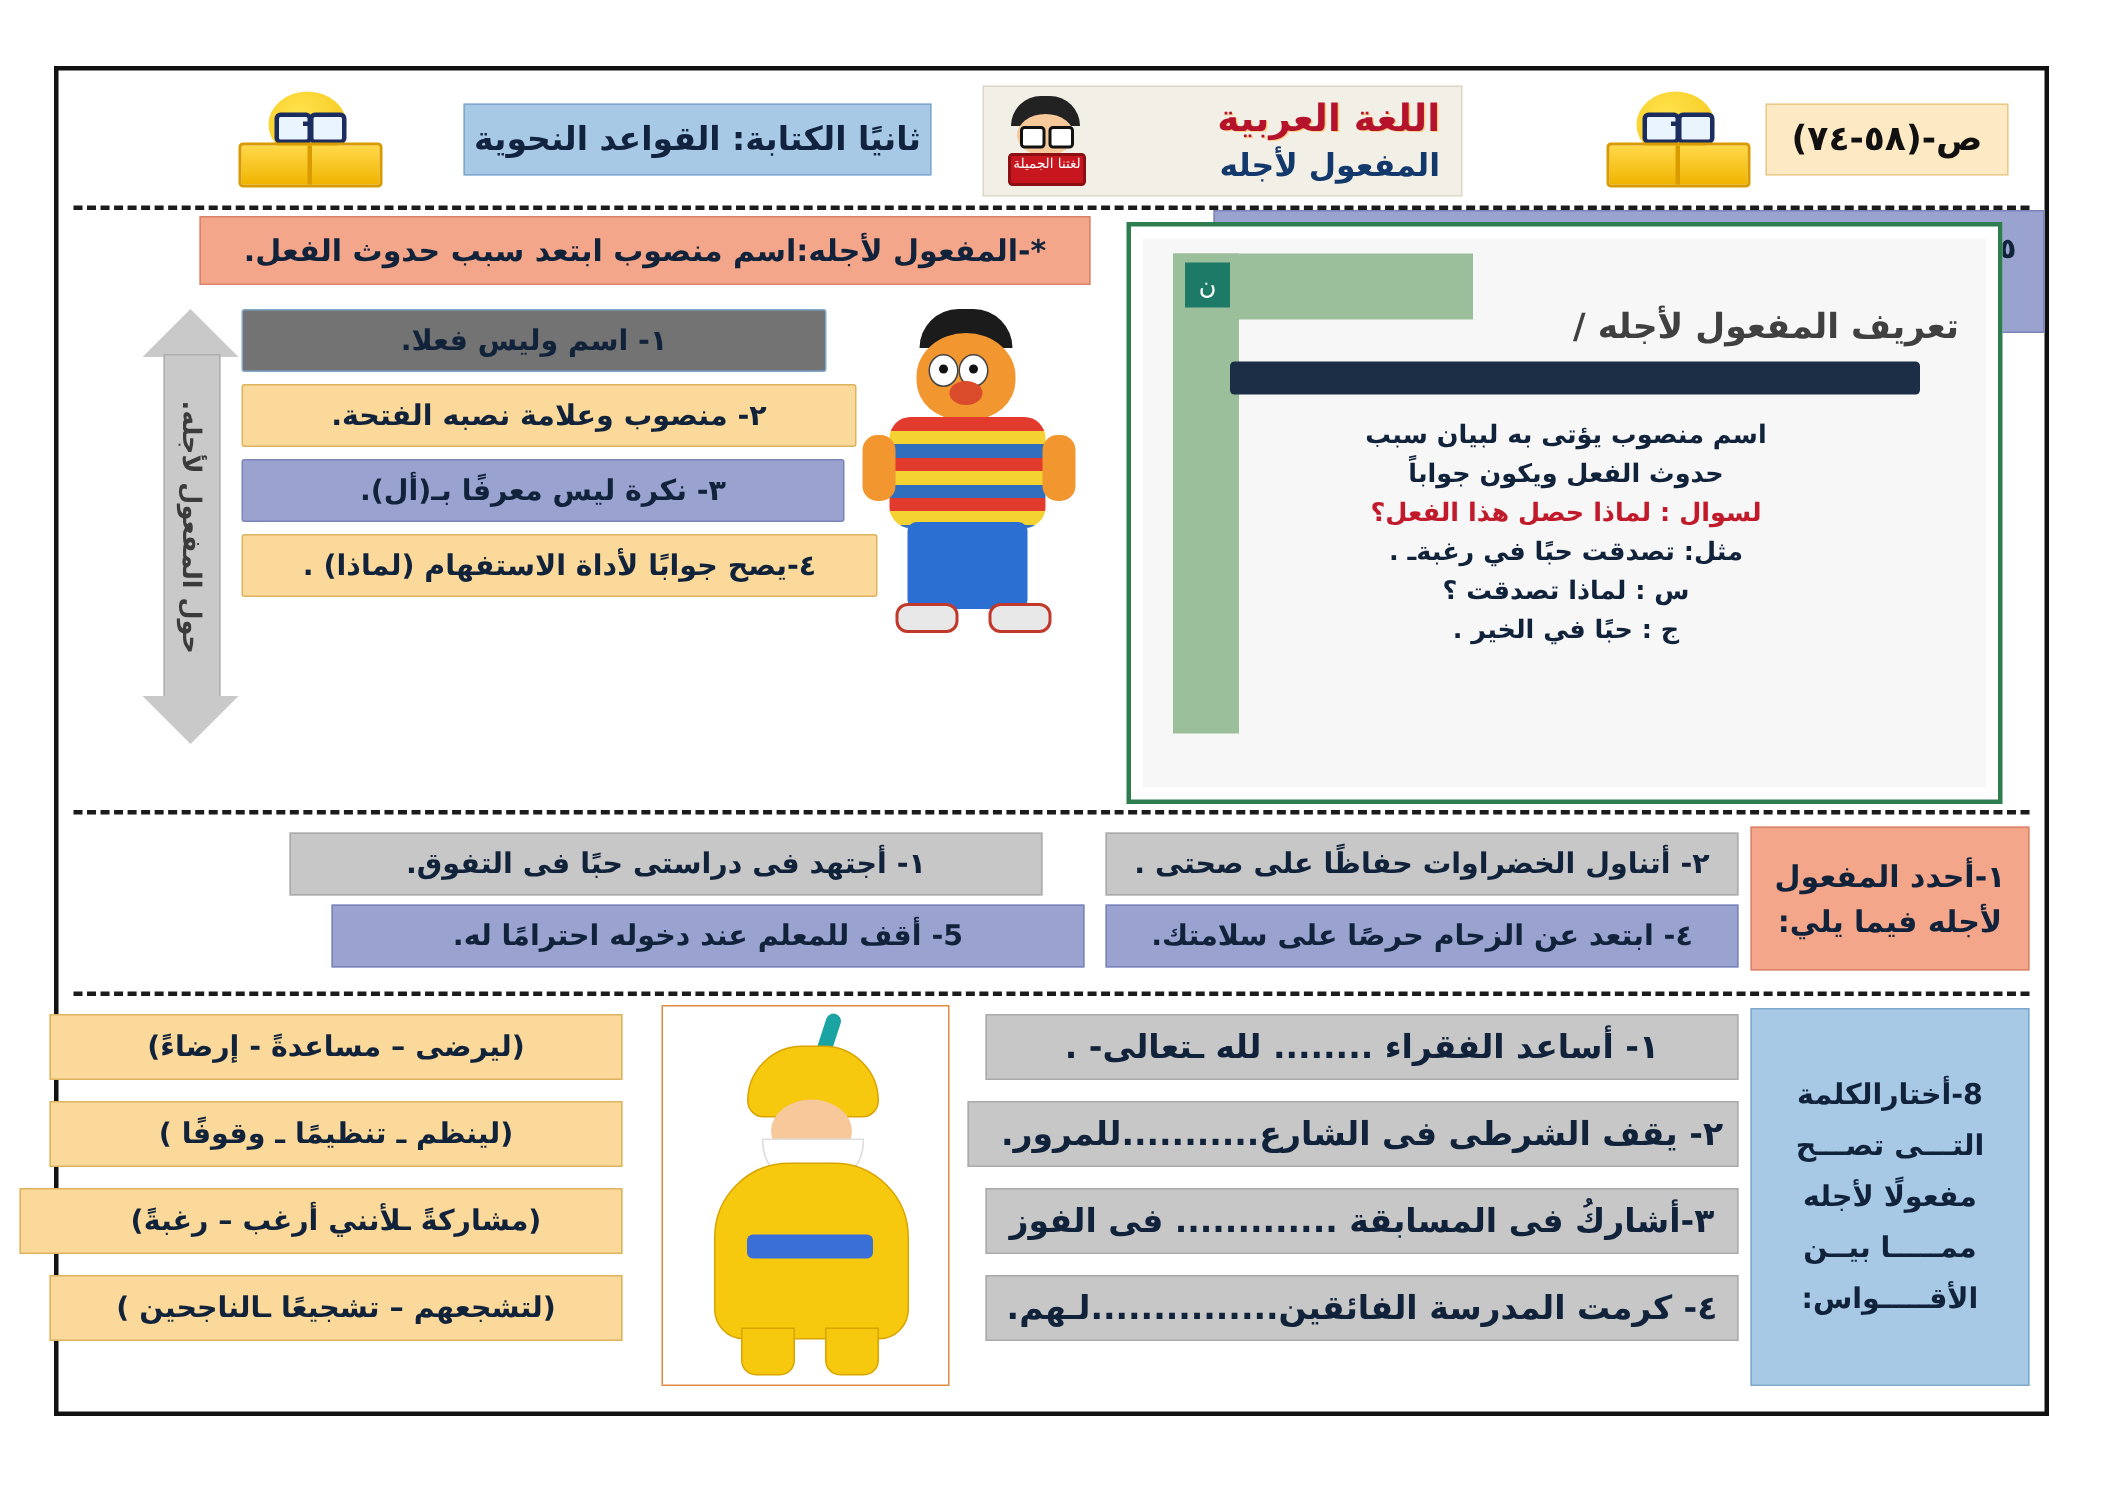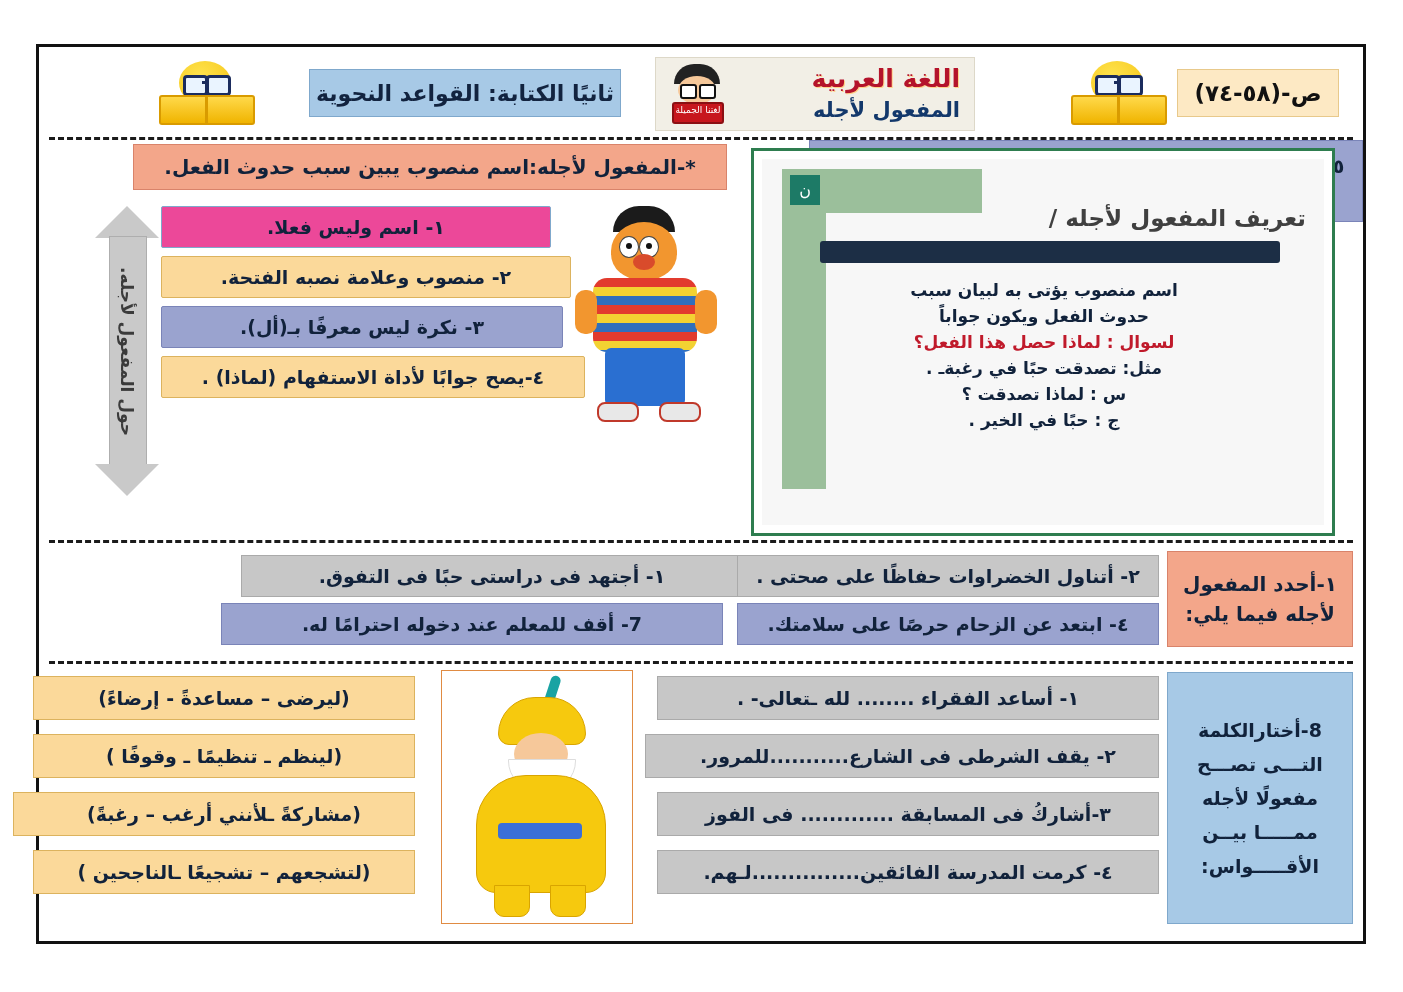--- a/index.html
+++ b/index.html
@@ -108,21 +108,21 @@
   .defbox{
     position:absolute;right:636px;top:4px;width:592px;height:44px;
     background:#f3a68a;border:1px solid #d9836a;
     display:flex;align-items:center;justify-content:center;
     font-size:20px;font-weight:bold;color:#11223b;
   }
   .bubble{
     position:absolute;height:40px;display:flex;align-items:center;justify-content:center;
     font-size:19px;font-weight:bold;color:#11223b;border-radius:2px;
   }
-  .b1{right:812px;top:66px;width:388px;background:#ec4899;border:1px solid #7fa8cc;}
+  .b1{right:812px;top:66px;width:388px;background:#737373;border:1px solid #7fa8cc;}
   .b2{right:792px;top:116px;width:408px;background:#fbd99a;border:1px solid #dcb35e;}
   .b3{right:800px;top:166px;width:400px;background:#9aa3cf;border:1px solid #7a84b8;}
   .b4{right:778px;top:216px;width:422px;background:#fbd99a;border:1px solid #dcb35e;}
   .b5{
     right:646px;top:266px;width:554px;height:82px;
     background:#9aa3cf;border:1px solid #7a84b8;
     display:flex;align-items:center;justify-content:center;text-align:center;
     font-size:19px;font-weight:bold;color:#11223b;line-height:30px;padding:0 8px;box-sizing:border-box;
   }
   .arrow-col{
@@ -169,36 +169,36 @@
     font-size:20px;font-weight:bold;color:#11223b;line-height:30px;padding:0 6px;box-sizing:border-box;
   }
   .cell{
     position:absolute;height:40px;display:flex;align-items:center;justify-content:center;
     font-size:19px;font-weight:bold;color:#11223b;text-align:center;
   }
   .c-gray{background:#c7c7c7;border:1px solid #aaa;}
   .c-blue{background:#9aa3cf;border:1px solid #7a84b8;}
   .r2a{right:204px;top:12px;width:420px;}
   .r2b{right:204px;top:60px;width:420px;}
-  .r2c{right:620px;top:12px;width:500px;}
+  .r2c{right:668px;top:12px;width:500px;}
   .r2d{right:640px;top:60px;width:500px;}
 
   
   .row3{position:relative;height:280px;}
   .lbl-blue{
     position:absolute;right:10px;top:8px;width:186px;height:252px;
     background:#a7c9e6;border:1px solid #7fa8cc;
     display:flex;align-items:center;justify-content:center;text-align:center;
     font-size:19px;font-weight:bold;color:#11223b;line-height:34px;padding:0 6px;box-sizing:border-box;
   }
   .q{
     position:absolute;right:204px;height:42px;width:500px;
     background:#c7c7c7;border:1px solid #aaa;
     display:flex;align-items:center;justify-content:center;
-    font-size:19px;font-weight:bold;color:#11223b;
+    font-size:22px;font-weight:bold;color:#11223b;
   }
   .q1{top:12px;} .q2{top:70px;padding-left:12px;} .q3{top:128px;} .q4{top:186px;}
   .opt{
     position:absolute;right:948px;height:42px;width:380px;
     background:#fbd99a;border:1px solid #dcb35e;
     display:flex;align-items:center;justify-content:center;
     font-size:19px;font-weight:bold;color:#11223b;
   }
   .o1{top:12px;} .o2{top:70px;} .o3{top:128px;padding-left:20px;} .o4{top:186px;}
 
@@ -269,21 +269,21 @@
           <p class="sl-line">اسم منصوب يؤتى به لبيان سبب</p>
           <p class="sl-line">حدوث الفعل ويكون جواباً</p>
           <p class="sl-line red">لسوال : لماذا حصل هذا الفعل؟</p>
           <p class="sl-line">مثل:  تصدقت حبًا في رغبةـ .</p>
           <p class="sl-line">س : لماذا تصدقت ؟</p>
           <p class="sl-line">ج : حبًا في الخير .</p>
         </div>
       </div>
     </div>
 
-    <div class="defbox">*-المفعول لأجله:اسم منصوب يبين سبب حدوث الفعل.</div>
+    <div class="defbox">*-المفعول لأجله:اسم منصوب ابتعد سبب حدوث الفعل.</div>
 
     <div class="bubble b1">١- اسم وليس فعلا.</div>
     <div class="bubble b2">٢- منصوب وعلامة نصبه الفتحة.</div>
     <div class="bubble b3">٣- نكرة ليس معرفًا بـ(أل).</div>
     <div class="bubble b4">٤-يصح جوابًا لأداة الاستفهام (لماذا) .</div>
     <div class="b5">٥-مثل:( حبًا ـ رغبةـ أملًا ـخشيةـ حفاظاـ احترامًا ـتقديرًا ـ طاعةً ـ طلبًا ـ حرصًا ـ تشجيعًا ) .</div>
 
     <div class="arrow-col">
       <div class="arrow-up"></div>
       <div class="arrow-body"></div>
@@ -307,21 +307,21 @@
         <div class="er-shoe r"></div>
     </div>
   </div>
 
   <div class="dash"></div>
 
   <div class="row2">
     <div class="lbl-orange">١-أحدد المفعول لأجله فيما يلي:</div>
     <div class="cell c-gray r2c">١- أجتهد فى دراستى حبًا فى التفوق.</div>
     <div class="cell c-gray r2a">٢- أتناول الخضراوات  حفاظًا على صحتى .</div>
-    <div class="cell c-blue r2d">7- أقف للمعلم  عند دخوله احترامًا له.</div>
+    <div class="cell c-blue r2d">5- أقف للمعلم  عند دخوله احترامًا له.</div>
     <div class="cell c-blue r2b">٤- ابتعد عن  الزحام حرصًا على سلامتك.</div>
   </div>
 
   <div class="dash"></div>
 
   <div class="row3">
     <div class="lbl-blue">8-أختارالكلمة التـــى تصـــح مفعولًا لأجله ممـــــا بيــن الأقـــــواس:</div>
 
     <div class="q q1">١- أساعد الفقراء ........ لله ـتعالى- .</div>
     <div class="q q2">٢- يقف الشرطى فى الشارع...........للمرور.</div>

